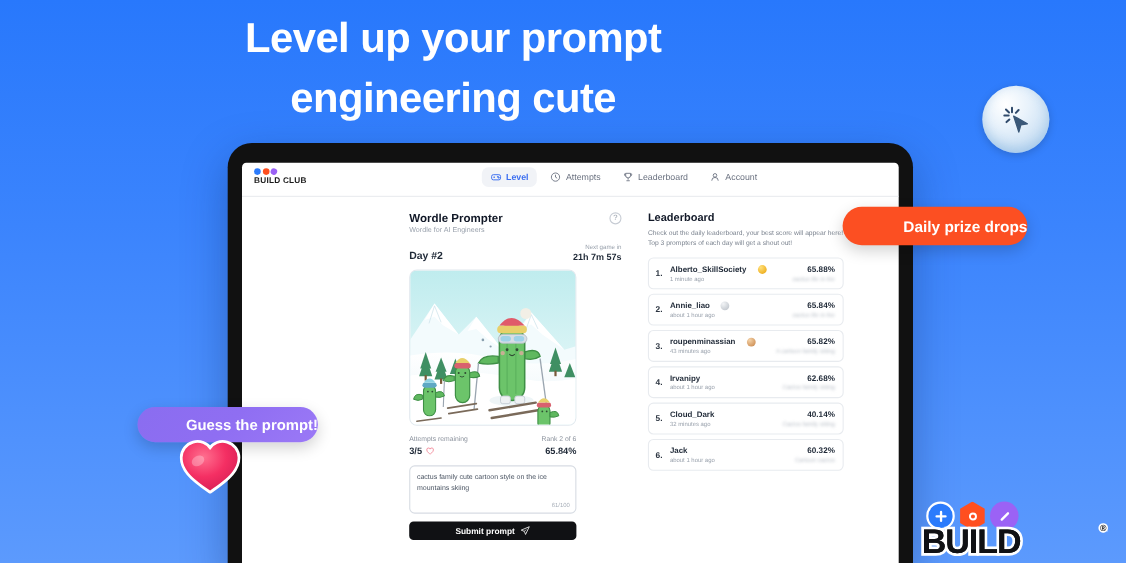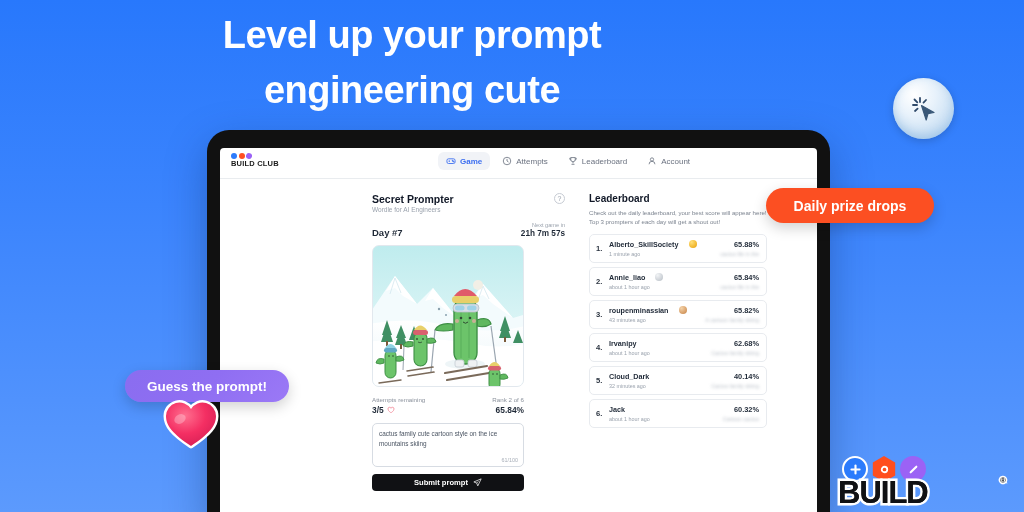--- a/index.html
+++ b/index.html
@@ -156,38 +156,38 @@
   .lb-list { margin-top: 7px; }
   .lb-row {
     display: flex; align-items: center;
     width: 178px; height: 29px;
     border: 1px solid #e8ebef; border-radius: 5px;
     margin-bottom: 4px; padding: 0 7px 0 6px;
     background: #fff;
   }
   .lb-rank { font-size: 7.6px; font-weight: bold; color: #2b3440; width: 13px; }
   .lb-mid { flex: 1; min-width: 0; }
-  .lb-name-line { display: flex; gap: 10px; }
+  .lb-name-line { display: flex; align-items: center; gap: 10px; }
   .lb-name { font-size: 7.2px; font-weight: bold; color: #1f2937; white-space: nowrap; }
   .lb-time { font-size: 5.4px; color: #9aa2ad; margin-top: 1.5px; }
   .medal { width: 8px; height: 8px; border-radius: 50%; display:block; }
   .medal.gold   { background: radial-gradient(circle at 32% 28%, #ffe07a, #f0b429 70%, #d79a14); }
   .medal.silver { background: radial-gradient(circle at 32% 28%, #f2f4f6, #c9ced4 70%, #aab1b8); }
   .medal.bronze { background: radial-gradient(circle at 32% 28%, #f4d2a8, #d49a62 70%, #b87c43); }
   .lb-right { text-align: right; }
   .lb-score { font-size: 7.4px; font-weight: bold; color: #1f2937; }
   .lb-blur {
     font-size: 5.4px; color: #b9bfc7; margin-top: 1.5px;
     filter: blur(1.4px); white-space: nowrap;
   }
 
   
   .badge {
     position: absolute;
-    display: flex; align-items: center; justify-content: center;
+    display: flex; align-items: center; justify-content: flex-end;
     color: #ffffff; font-weight: bold;
     border-radius: 999px;
     box-shadow: 0 5px 14px rgba(0,0,0,0.18);
   }
   .badge-prize {
     left: 766px; top: 188px;
     width: 168px; height: 35px;
     background: #fc4f22;
     font-size: 14px;
   }
@@ -269,21 +269,21 @@
 
         <div class="navtabs">
           <div class="navtab active">
             <svg class="ic" viewBox="0 0 16 16" fill="none" stroke="#3b6ef0" stroke-width="1.4">
               <rect x="1.5" y="4.5" width="13" height="7.5" rx="2.5"></rect>
               <line x1="4.3" y1="8.2" x2="6.1" y2="8.2"></line>
                 <line x1="5.2" y1="7.3" x2="5.2" y2="9.1"></line>
               <circle cx="10.6" cy="7.6" r="0.7" fill="#3b6ef0"></circle>
                 <circle cx="12" cy="9" r="0.7" fill="#3b6ef0"></circle>
             </svg>
-            <span>Game</span>
+            <span>Level</span>
           </div>
           <div class="navtab">
             <svg class="ic" viewBox="0 0 16 16" fill="none" stroke="#6b7280" stroke-width="1.3">
               <circle cx="8" cy="8" r="6"></circle>
                 <path d="M8 4.6V8l2.4 1.6"></path>
             </svg>
             <span>Attempts</span>
           </div>
           <div class="navtab">
             <svg class="ic" viewBox="0 0 16 16" fill="none" stroke="#6b7280" stroke-width="1.3">
@@ -302,27 +302,27 @@
             </svg>
             <span>Account</span>
           </div>
         </div>
       </div>
 
       <div class="appbody">
 
         <div class="col-game">
           <div class="title-row">
-            <div class="game-title">Secret Prompter</div>
+            <div class="game-title">Wordle Prompter</div>
             <div class="game-sub">Wordle for AI Engineers</div>
             <div class="help-icon">?</div>
           </div>
 
           <div class="day-row">
-            <div class="day-label">Day #7</div>
+            <div class="day-label">Day #2</div>
             <div class="next-wrap">
               <div class="next-label">Next game in</div>
               <div class="next-time">21h 7m 57s</div>
             </div>
           </div>
 
           <div class="game-img">
             <svg viewBox="0 0 152 142" width="152" height="142">
               <defs>
                 <linearGradient id="sky" x1="0" y1="0" x2="0" y2="1">

